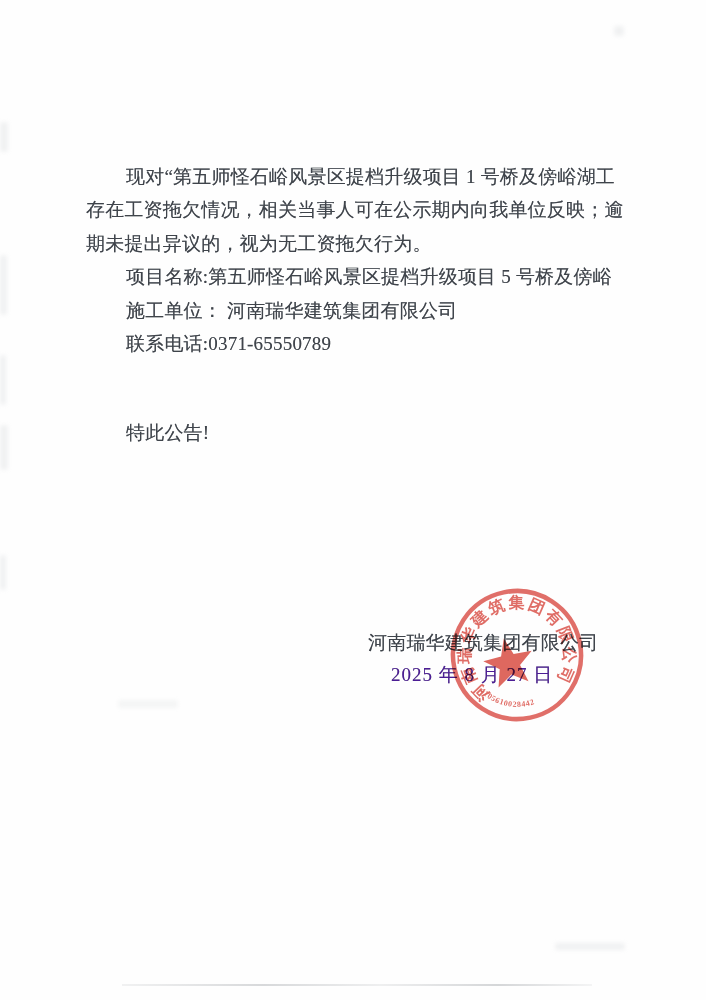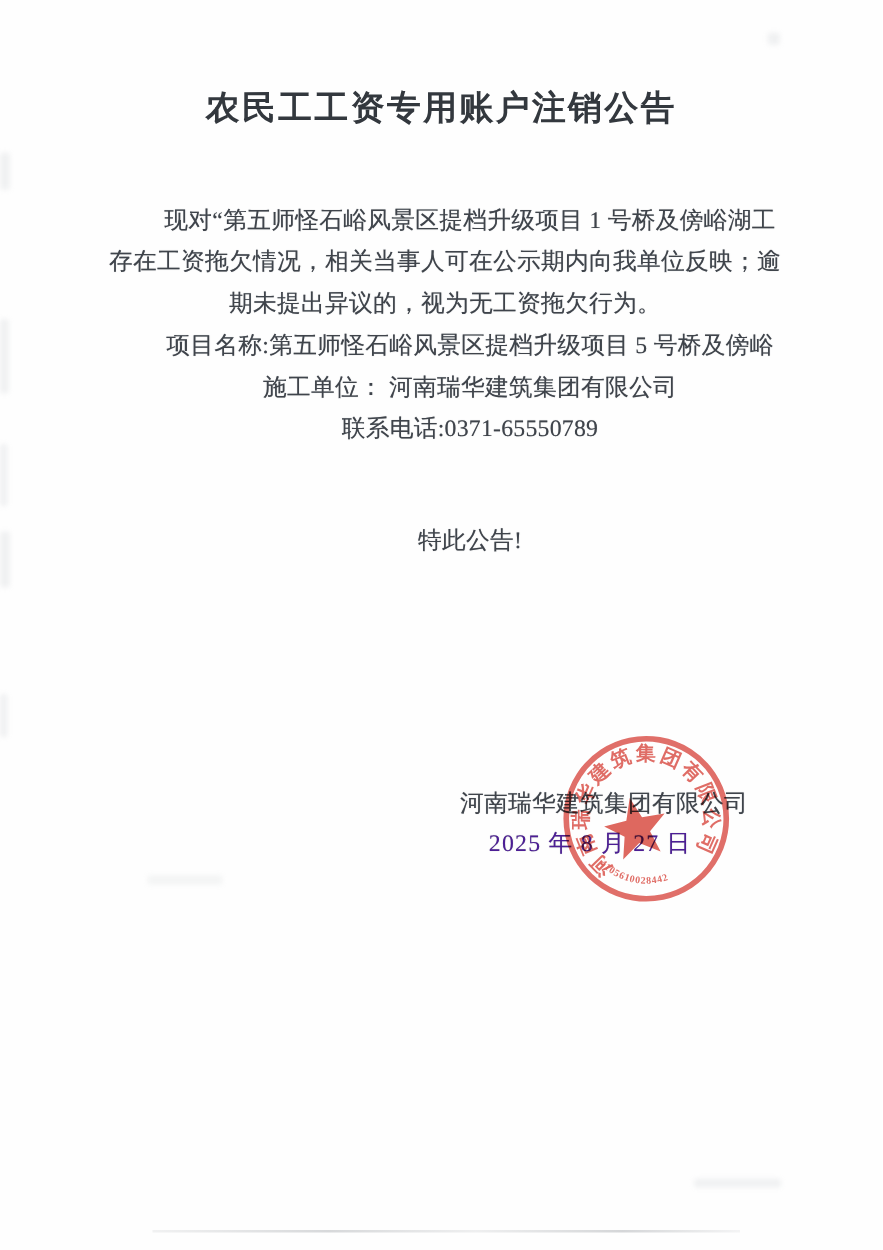--- a/index.html
+++ b/index.html
@@ -26,21 +26,21 @@
     position: absolute;
     top: 160px;
     left: 86px;
     width: 540px;
     font-size: 19px;
     line-height: 33.4px;
     letter-spacing: 0.2px;
     color: #3f444b;
     text-shadow: 0 0 0.6px rgba(70,75,82,0.55);
   }
-  .line { white-space: pre; text-align: center; }
+  .line { white-space: pre; }
   .indent { padding-left: 40px; }
   .closing { margin-top: 56px; }
   .sig-company {
     position: absolute;
     top: 630px;
     left: 368px;
     font-size: 19px;
     letter-spacing: 0.2px;
     color: #3f444b;
     white-space: pre;
@@ -86,21 +86,20 @@
       rgba(125,130,136,0.10), rgba(125,130,136,0.30) 30%,
       rgba(125,130,136,0.12) 55%, rgba(125,130,136,0.32) 80%,
       rgba(125,130,136,0.08));
   }
 </style>
 </head>
 <body>
 
 <div class="page">
 
-  <div class="title">农民工工资专用账户注销公告</div>
 
   <div class="body-text">
     <div class="line indent">现对“第五师怪石峪风景区提档升级项目 1 号桥及傍峪湖工</div>
     <div class="line">存在工资拖欠情况，相关当事人可在公示期内向我单位反映；逾</div>
     <div class="line">期未提出异议的，视为无工资拖欠行为。</div>
     <div class="line indent">项目名称:第五师怪石峪风景区提档升级项目 5 号桥及傍峪</div>
     <div class="line indent">施工单位： 河南瑞华建筑集团有限公司</div>
     <div class="line indent">联系电话:0371-65550789</div>
     <div class="line indent closing">特此公告!</div>
   </div>

